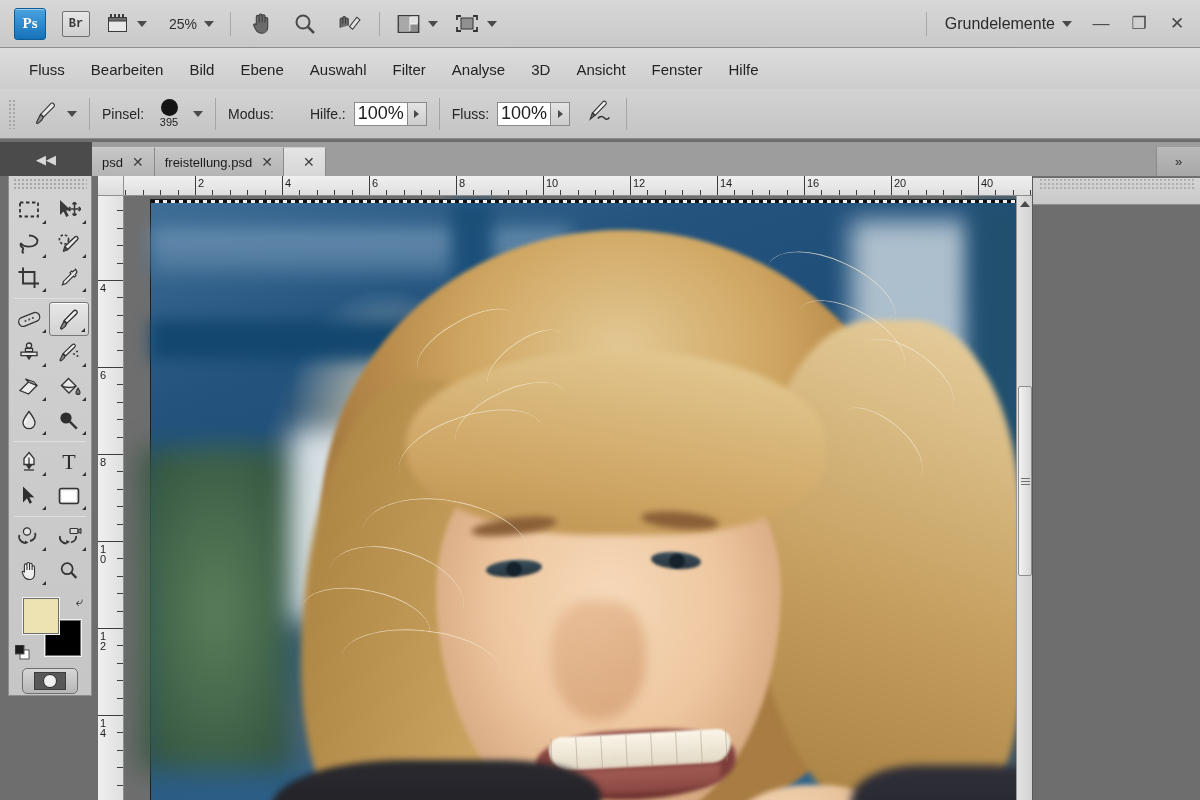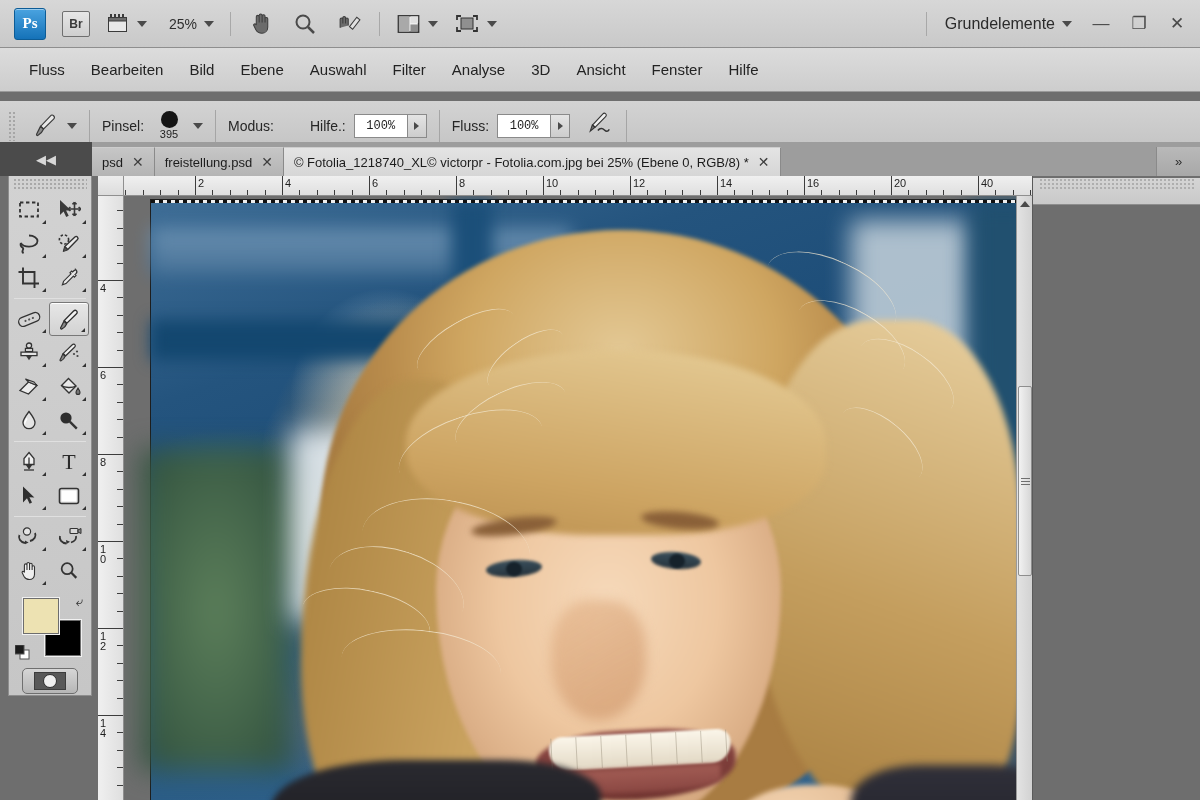--- a/index.html
+++ b/index.html
@@ -29,21 +29,21 @@
   .ab-btn {
     height: 28px; min-width: 28px; margin-left: 16px;
     display: flex; align-items: center; justify-content: center;
     color: #3a3a3a;
   }
   .br-btn {
     width: 28px; height: 26px;
     border: 1px solid #6f6f6f; border-radius: 2px;
     background: linear-gradient(#e6e6e6, #cfcfcf);
     font-size: 12px; font-weight: bold; color: #3a3a3a;
-    font-family: Liberation Sans, sans-serif;
+    font-family: Liberation Mono, monospace;
     display:flex;align-items:center;justify-content:center;
   }
   .caret {
     width: 0; height: 0; margin-left: 7px;
     border-left: 5px solid transparent; border-right: 5px solid transparent;
     border-top: 6px solid #4a4a4a;
   }
   .zoom-val { font-size: 14px; color: #2f2f2f; margin-left: 22px; }
   .ab-sep { width: 1px; height: 24px; background: #a8a8a8; margin-left: 16px; }
   .ab-group { display: flex; align-items: center; }
@@ -56,21 +56,21 @@
     background: linear-gradient(#dcdcdc, #cdcdcd);
     border-bottom: 1px solid #9a9a9a;
     display: flex; align-items: center; padding-left: 16px;
   }
   .menu-item {
     font-size: 15px; color: #232323; padding: 4px 13px; white-space: nowrap;
   }
 
   
   #options-bar {
-    position: absolute; left: 0; top: 101px; width: 1200px; height: 50px;
+    position: absolute; left: 0; top: 89px; width: 1200px; height: 50px;
     background: linear-gradient(#d3d3d3, #c4c4c4);
     border-bottom: 1px solid #8b8b8b;
     display: flex; align-items: center; padding-left: 8px;
   }
   .grip {
     width: 8px; height: 30px; margin-right: 8px;
     background-image: radial-gradient(#a6a6a6 40%, transparent 41%);
     background-size: 4px 4px;
   }
   .ob-sep { width: 1px; height: 32px; background: #a5a5a5; margin: 0 12px; }
@@ -83,21 +83,21 @@
   .brush-size { font-size: 11px; color: #1e1e1e; line-height: 12px; }
   .ob-select {
     width: 212px; height: 24px; background: #f6f6f6;
     border: 1px solid #8a8a8a;
     display: flex; align-items: center; justify-content: space-between;
     padding: 0 6px; font-size: 13px; color: #1d1d1d;
   }
   .ob-field {
     height: 24px; min-width: 54px; background: #fff;
     border: 1px solid #8a8a8a; display: flex; align-items: center;
-    justify-content: center; font-size: 12px; color: #1d1d1d; font-family: Liberation Mono, monospace;
+    justify-content: center; font-size: 18px; color: #1d1d1d;
   }
   .spin-btn {
     width: 19px; height: 24px; border: 1px solid #8a8a8a; border-left: none;
     background: linear-gradient(#e4e4e4, #cdcdcd);
     display: flex; align-items: center; justify-content: center;
   }
   .spin-tri {
     width:0;height:0;border-top:4px solid transparent;
     border-bottom:4px solid transparent;border-left:5px solid #4a4a4a;
   }
@@ -597,21 +597,20 @@
   <div id="collapse-panel">◀◀</div>
   <div class="doc-tab">
     <span>psd</span>
     <span class="tab-close">✕</span>
   </div>
   <div class="doc-tab">
     <span>freistellung.psd</span>
     <span class="tab-close">✕</span>
   </div>
   <div class="doc-tab active">
-    <span>© Fotolia_1218740_XL© victorpr - Fotolia.com.jpg bei 25% (Ebene 0, RGB/8) *</span>
     <span class="tab-close">✕</span>
   </div>
   <div id="tab-overflow">»</div>
 </div>
 
 <div id="tools-panel">
   <div class="tools-grip"></div>
 
   <div class="tool-row">
     <div class="tool-cell">

